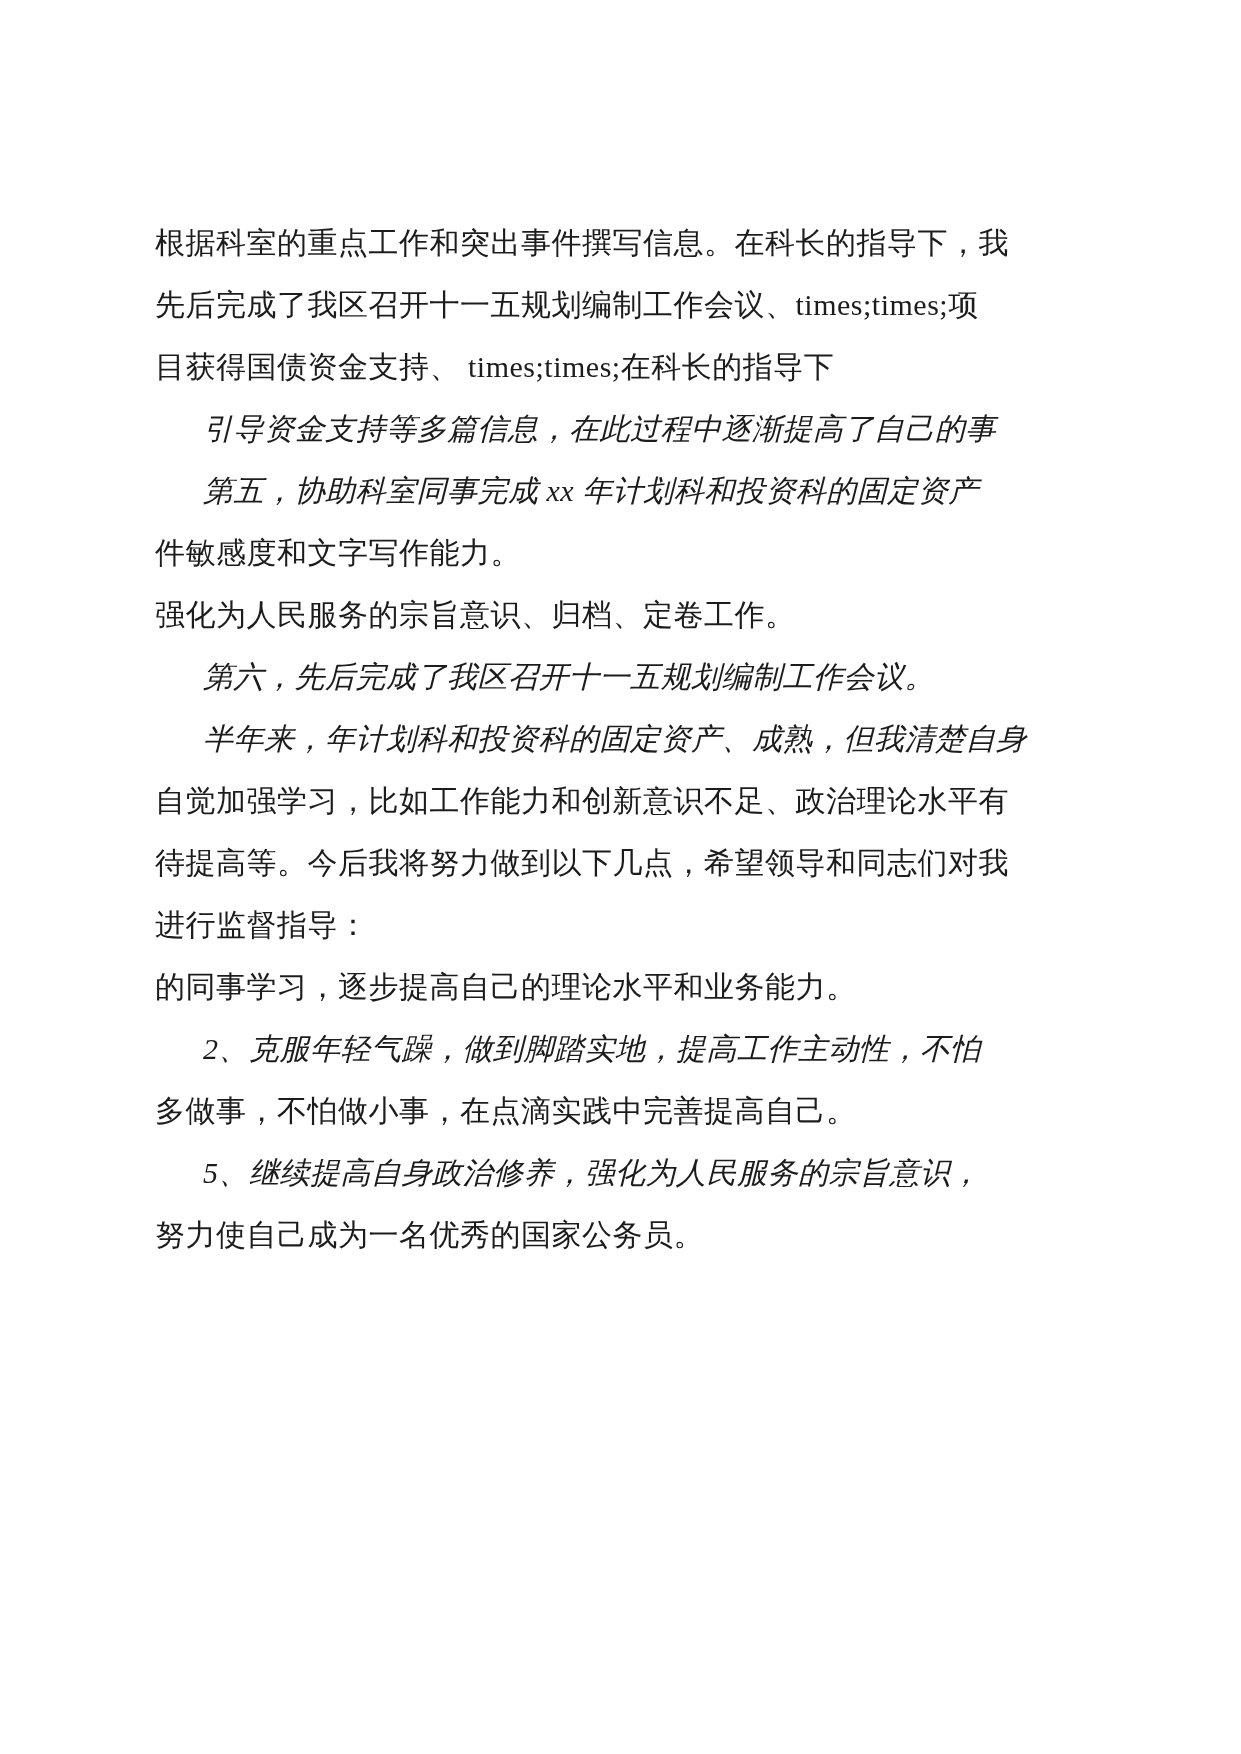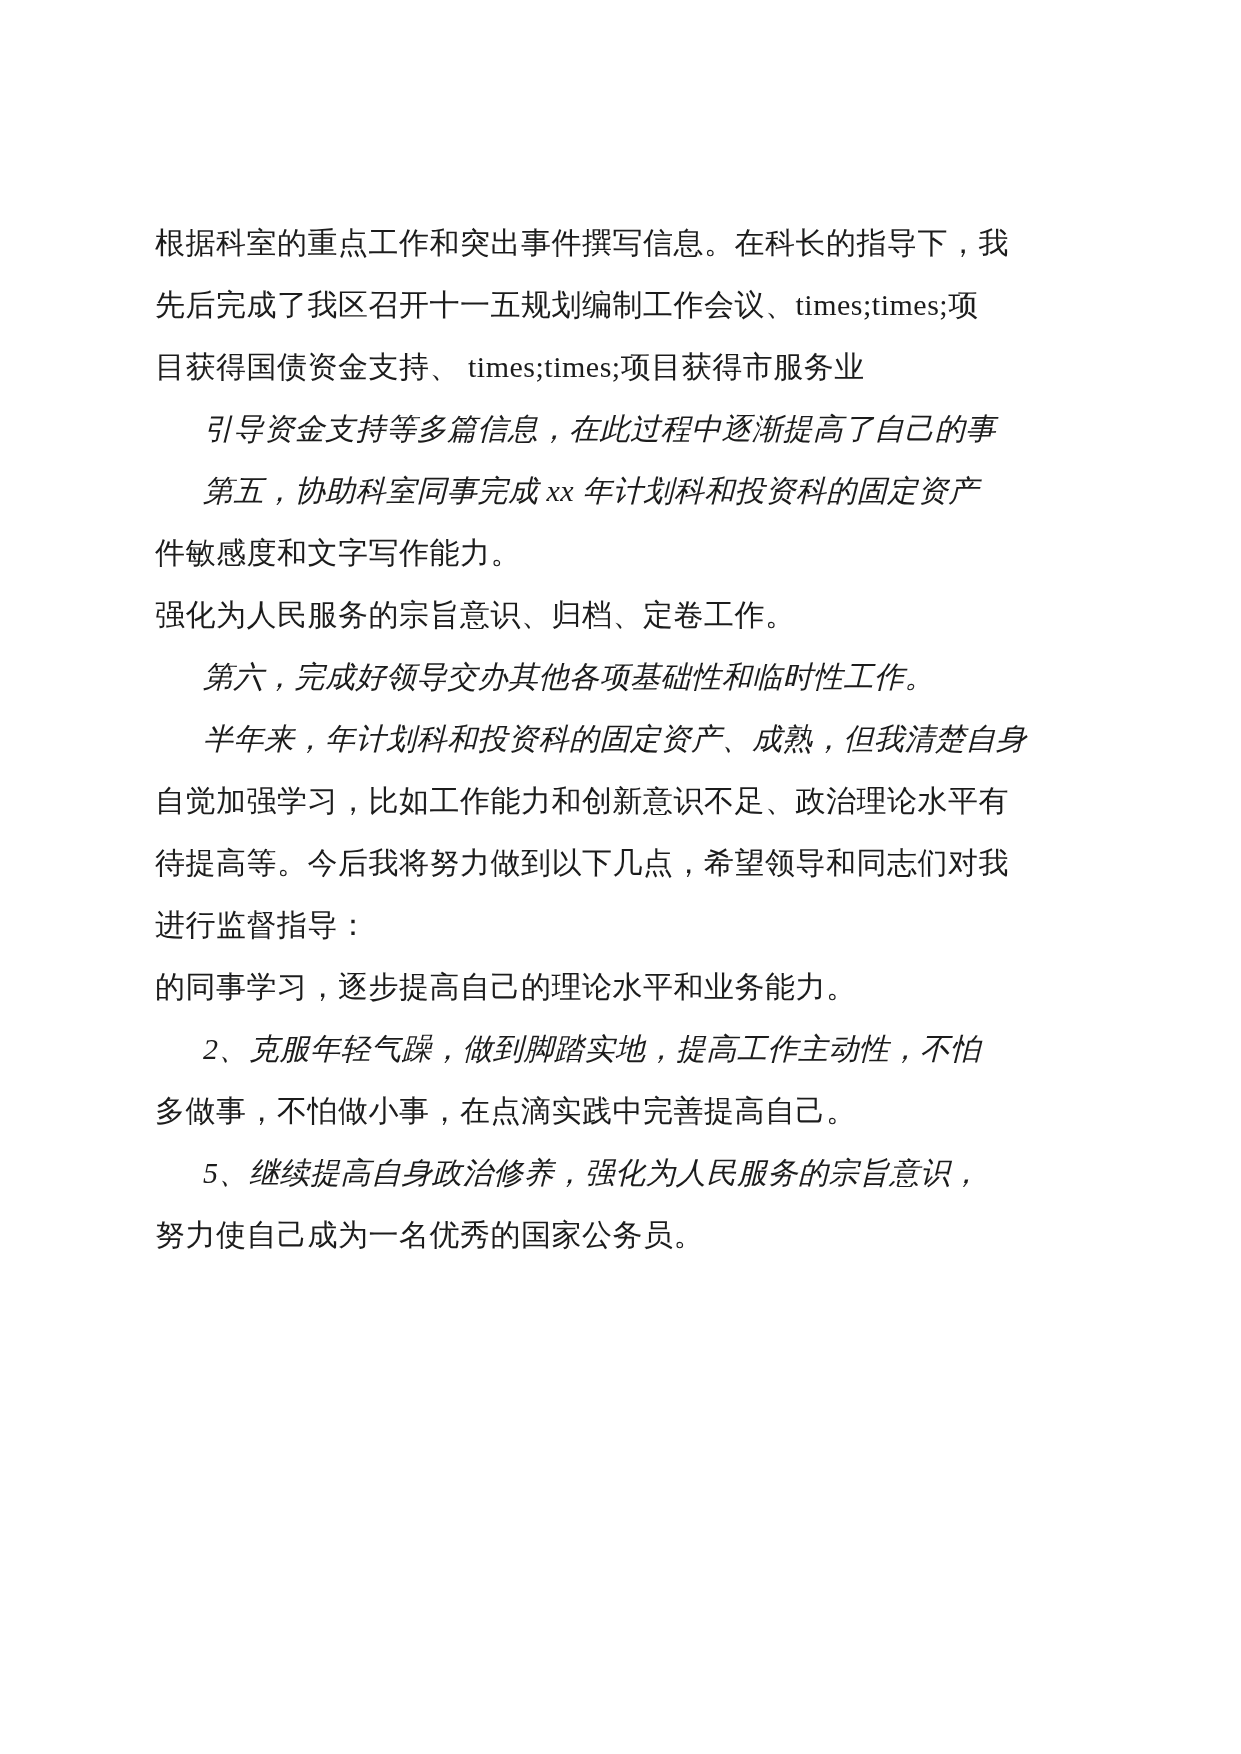--- a/index.html
+++ b/index.html
@@ -46,26 +46,26 @@
     color: #701a75;
   }
 </style>
 </head>
 <body>
 
 <div class="page">
   <div class="content">
       <div class="line">根据科室的重点工作和突出事件撰写信息。在科长的指导下，我</div>
       <div class="line">先后完成了我区召开十一五规划编制工作会议、times;times;项</div>
-      <div class="line">目获得国债资金支持、 times;times;项目获得市服务业</div>
+      <div class="line">目获得国债资金支持、 times;times;在科长的指导下</div>
       <div class="line indent">引导资金支持等多篇信息，在此过程中逐渐提高了自己的事</div>
       <div class="line indent">第五，协助科室同事完成 xx 年计划科和投资科的固定资产</div>
       <div class="line">件敏感度和文字写作能力。</div>
       <div class="line">强化为人民服务的宗旨意识、归档、定卷工作。</div>
-      <div class="line indent">第六，完成好领导交办其他各项基础性和临时性工作。</div>
+      <div class="line indent">第六，先后完成了我区召开十一五规划编制工作会议。</div>
       <div class="line indent">半年来，年计划科和投资科的固定资产、成熟，但我清楚自身</div>
       <div class="line">自觉加强学习，比如工作能力和创新意识不足、政治理论水平有</div>
       <div class="line">待提高等。今后我将努力做到以下几点，希望领导和同志们对我</div>
       <div class="line">进行监督指导：</div>
       <div class="line">的同事学习，逐步提高自己的理论水平和业务能力。</div>
       <div class="line indent">2、克服年轻气躁，做到脚踏实地，提高工作主动性，不怕</div>
       <div class="line">多做事，不怕做小事，在点滴实践中完善提高自己。</div>
       <div class="line indent">5、继续提高自身政治修养，强化为人民服务的宗旨意识，</div>
       <div class="line">努力使自己成为一名优秀的国家公务员。</div>
     </div>

